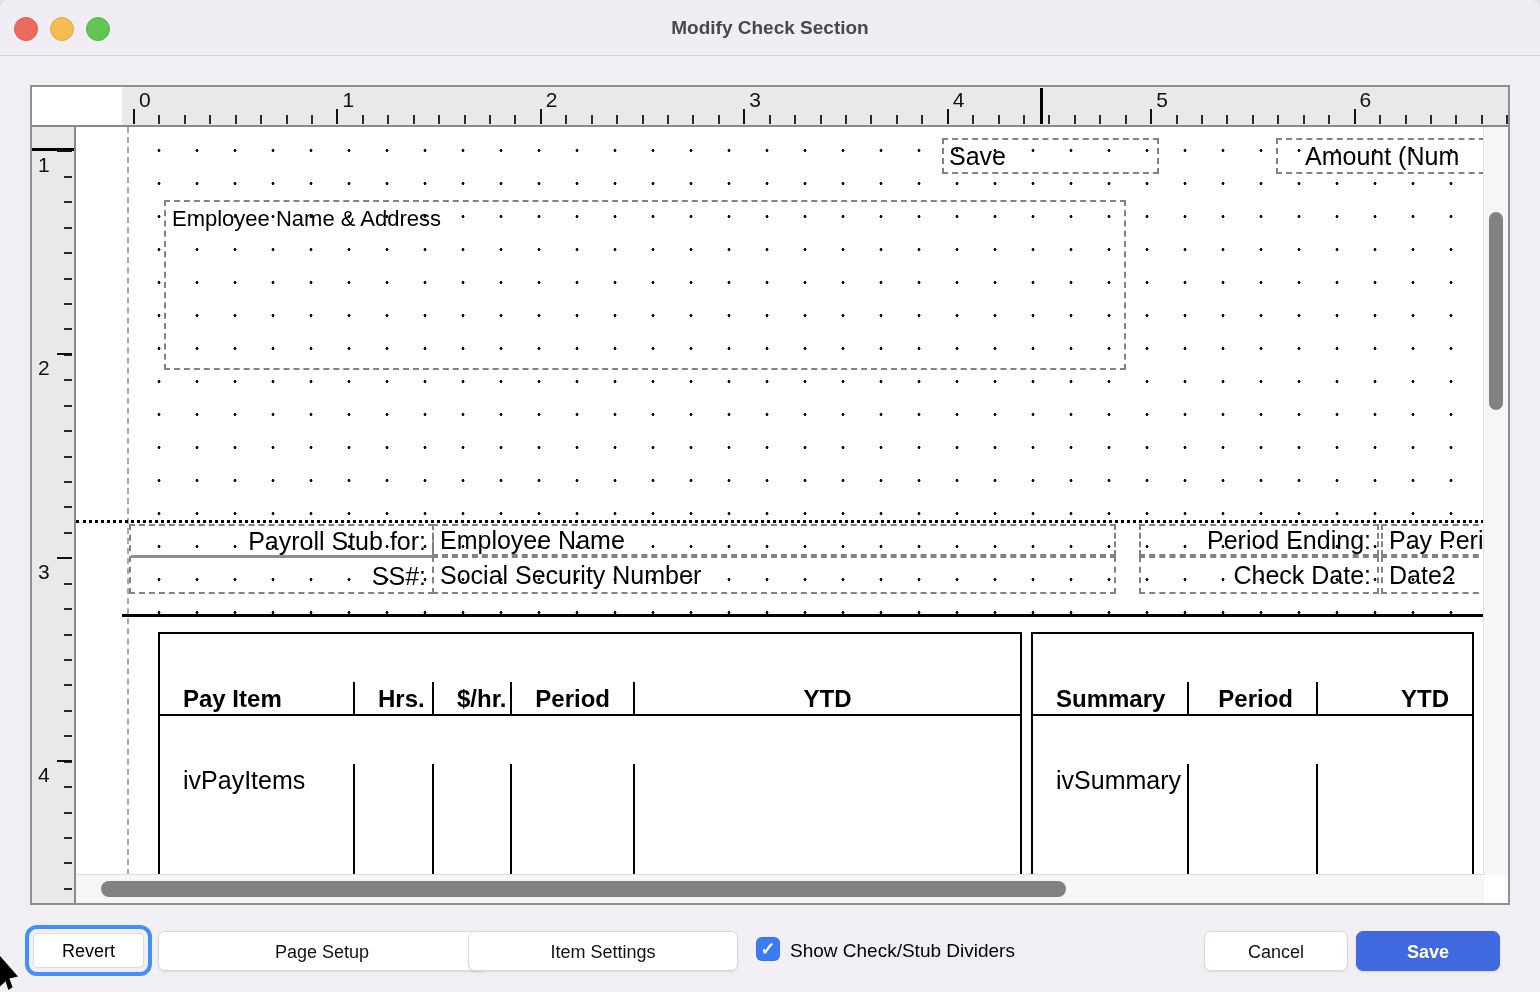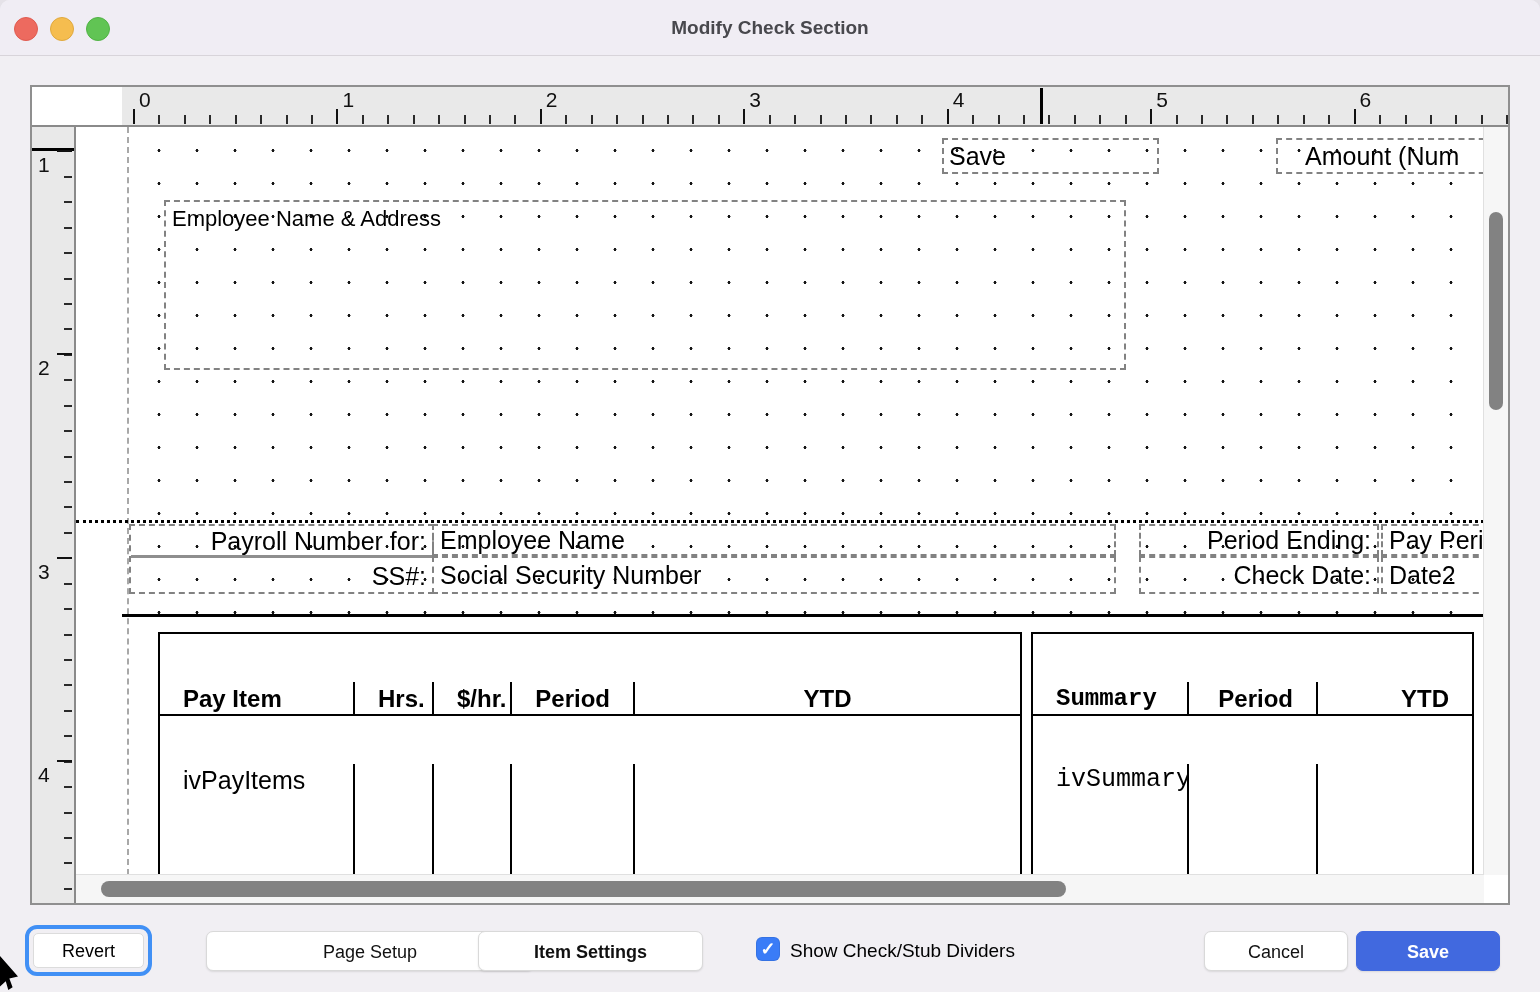--- a/index.html
+++ b/index.html
@@ -66,41 +66,41 @@
   .dtable{position:absolute;border:2.5px solid #000;}
   .trow{display:flex;}
   .tcell{box-sizing:border-box;border-right:2.5px solid #000;padding:0 23px;overflow:hidden;white-space:nowrap;margin-top:48px;}
   .tcell:last-child{border-right:none;}
   .thead .tcell{height:34px;line-height:34px;font-weight:bold;font-size:24px;border-bottom:2.5px solid #000;}
   .tbody .tcell{height:400px;font-size:25px;line-height:32px;}
   .a-l{text-align:left;} .a-r{text-align:right;} .a-c{text-align:center;}
   .pay-table{left:82px;top:505px;}
   .sum-table{left:955px;top:505px;}
   .c-payitem{width:195px;} .c-hrs{width:79px;} .c-rate{width:78px;} .c-period{width:123px;} .c-ytd{width:385px;}
-  .c-sum{width:156px;font-family:Liberation Mono, monospace;} .c-speriod{width:129px;} .c-sytd{width:154px;}
+  .c-sum{width:156px;} .c-speriod{width:129px;} .c-sytd{width:154px;}
 
   
   .h-scroll{position:absolute;left:44px;right:24px;bottom:0;height:28px;background:#f6f6f6;
     border-top:1px solid #e0e0e0;}
   .h-thumb{position:absolute;left:25px;top:6px;width:965px;height:16px;border-radius:8px;background:#828282;}
   .v-scroll{position:absolute;right:0;top:40px;width:24px;bottom:28px;background:#f6f6f6;
     border-left:1px solid #e0e0e0;}
   .v-thumb{position:absolute;left:5px;top:85px;width:14px;height:198px;border-radius:7px;background:#828282;}
 
   
   .footer{position:absolute;left:0;top:905px;width:1540px;height:87px;background:#f1eff3;}
   .btn{position:absolute;top:26px;height:40px;background:#fff;border:1px solid #d9d9d9;border-radius:7px;
     box-shadow:0 1px 2px rgba(0,0,0,0.10);font-size:18px;color:#111;text-align:center;line-height:40px;
     box-sizing:border-box;cursor:default;}
   .focus-ring{position:absolute;left:25px;top:20px;width:127px;height:51px;border:4px solid var(--focus);
     border-radius:12px;box-sizing:border-box;padding-left:48px;}
   .btn-revert{position:absolute;left:4px;top:4px;right:4px;bottom:4px;background:#fff;border:1px solid #dcdcdc;
     border-radius:5px;font-size:18px;text-align:center;line-height:35px;}
-  .btn-pagesetup{left:158px;width:328px;margin-left:48px;}
-  .btn-itemsettings{left:478px;width:225px;font-weight:bold;}
+  .btn-pagesetup{left:158px;width:328px;}
+  .btn-itemsettings{left:468px;width:270px;}
   .btn-cancel{left:1204px;width:144px;}
   .btn-save{left:1356px;width:144px;background:var(--accent);border-color:var(--accent);color:#fff;font-weight:bold;}
   .checkbox{position:absolute;left:756px;top:32px;width:24px;height:24px;border-radius:6px;background:var(--check);
     color:#fff;font-size:18px;font-weight:bold;text-align:center;line-height:24px;box-shadow:inset 0 0 0 1px rgba(0,0,0,0.08);}
   .cb-label{position:absolute;left:790px;top:26px;height:40px;line-height:40px;font-size:19px;color:#000;}
   .cursor{position:absolute;left:0px;top:51px;width:18px;height:34px;background:#000;
     clip-path:polygon(0 0,100% 60%,52% 66%,70% 92%,46% 100%,32% 74%,0 90%);}
 </style>
 </head>
 <body>
@@ -155,21 +155,21 @@
       <div class="dots"></div>
       <div class="page-margin"></div>
 
       <div class="fbox f-date">Save</div>
       <div class="fbox f-amount">Amount (Num</div>
       <div class="fbox f-empaddr">Employee Name &amp; Address</div>
 
       <div class="check-divider"></div>
 
       <div class="fbox lblbox">
-        <div class="lbl-row1">Payroll Number for:</div>
+        <div class="lbl-row1">Payroll Stub for:</div>
         <div class="lbl-underline"></div>
         <div class="lbl-row2">SS#:</div>
       </div>
       <div class="fbox f-empname">Employee Name</div>
 
       <div class="fbox f-ssn">Social Security Number</div>
 
       <div class="fbox f-pe-label">Period Ending:</div>
       <div class="fbox f-cd-label">Check Date:</div>
       <div class="fbox f-pe-value">Pay Peri</div>

